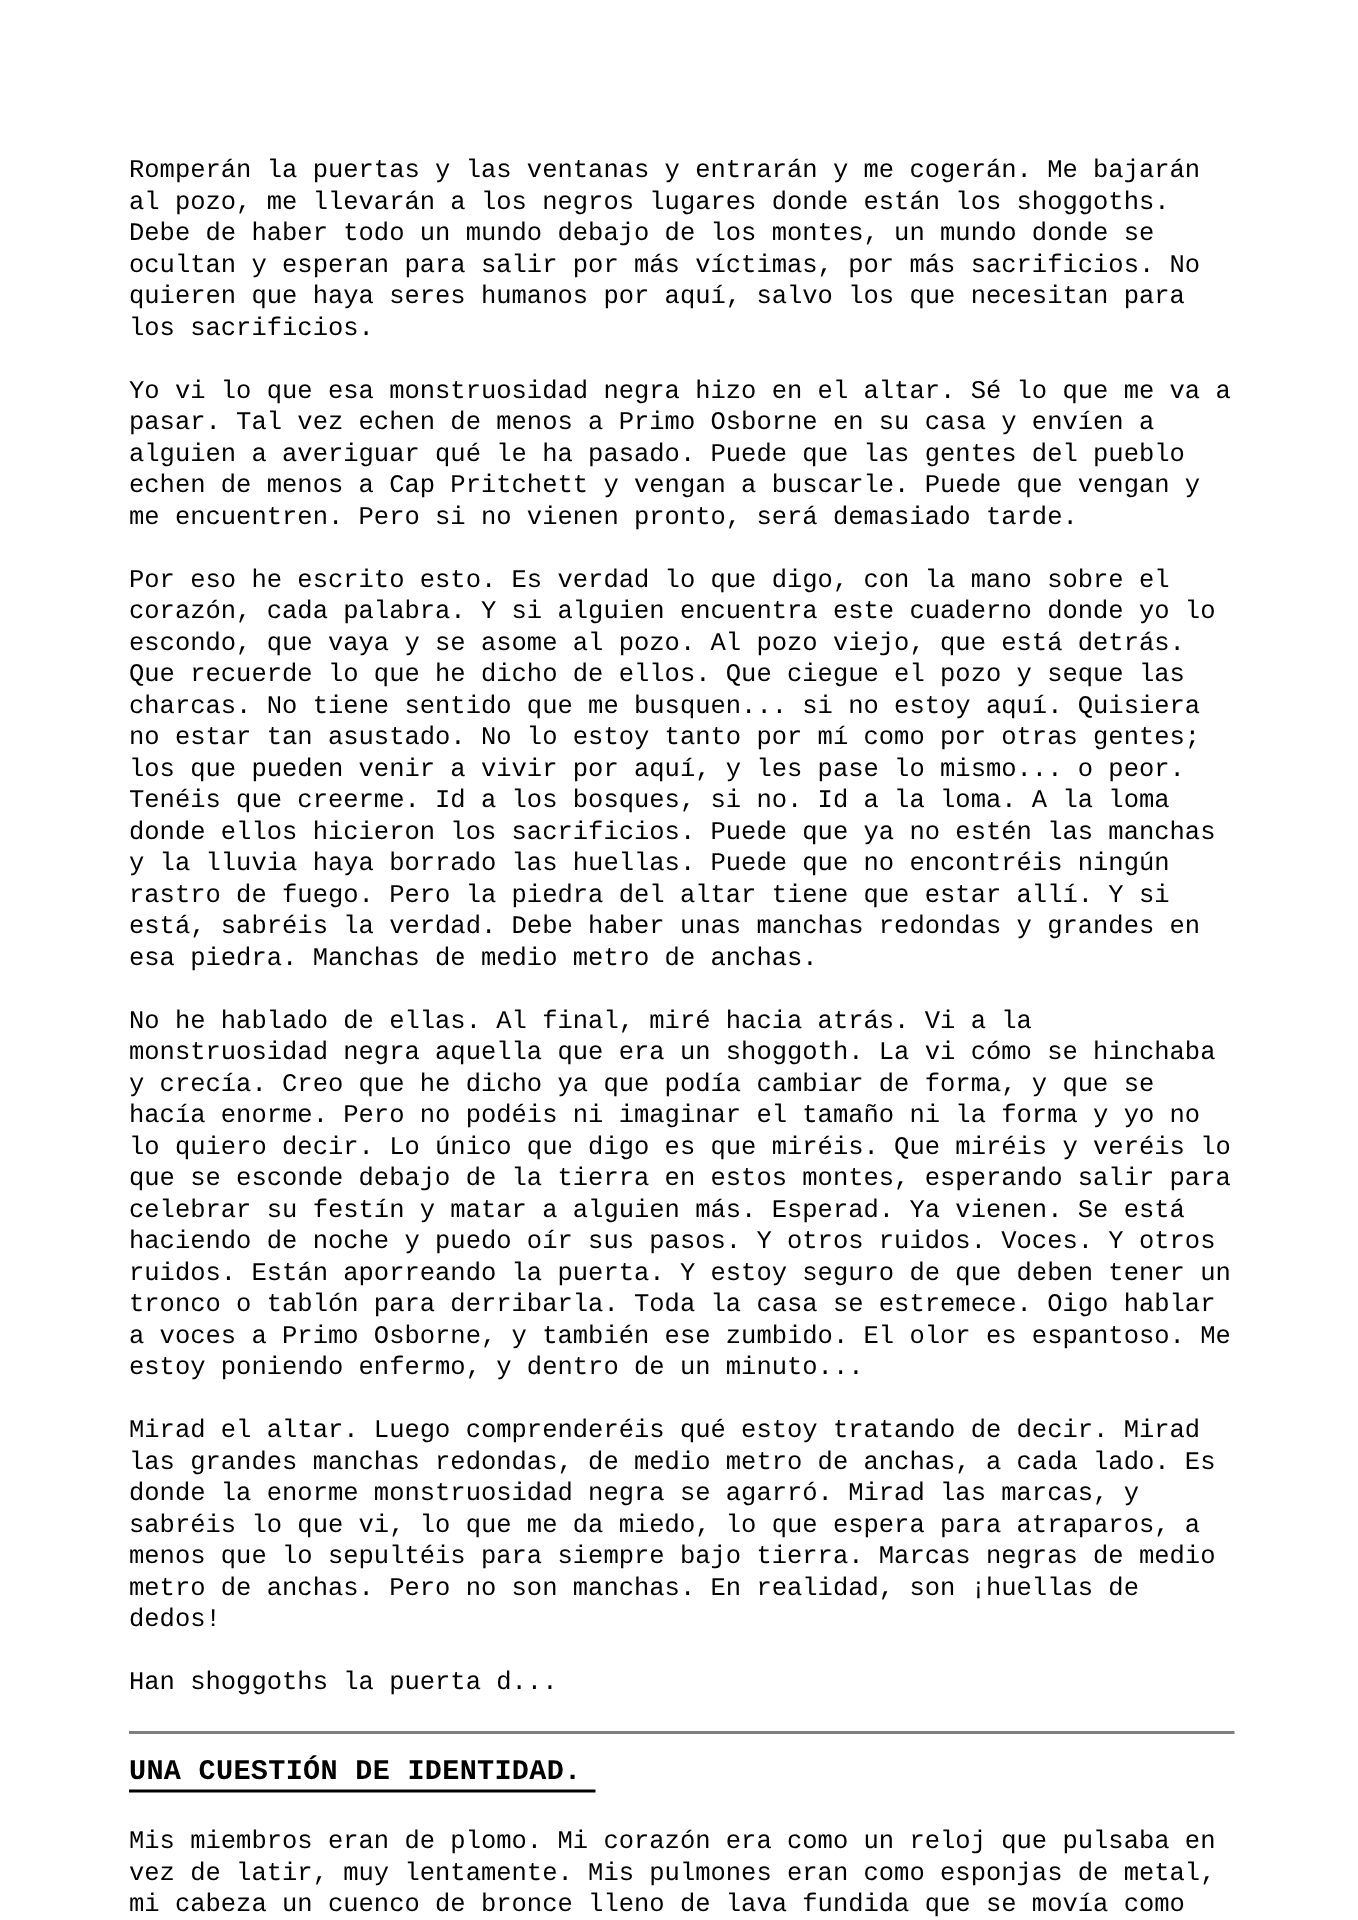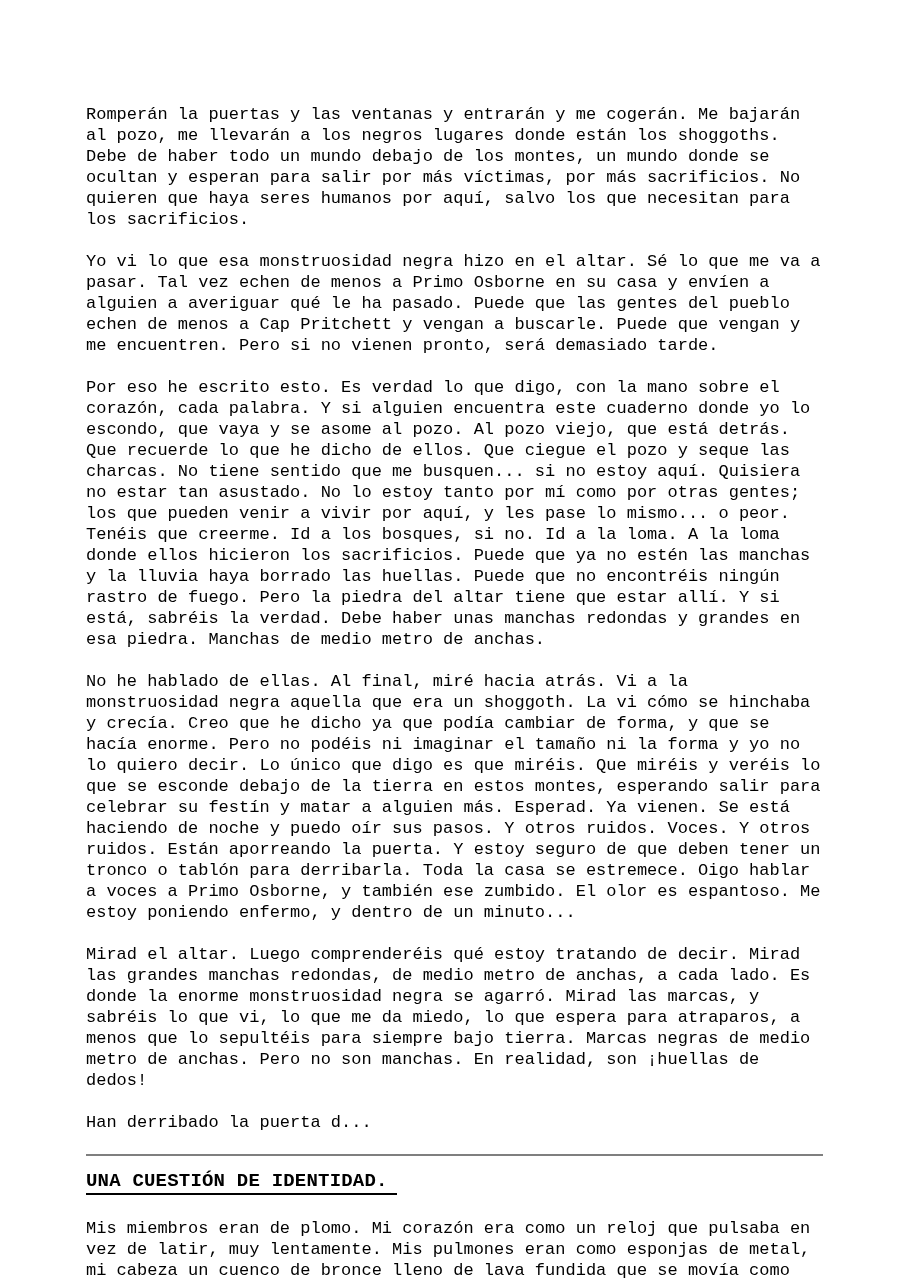--- a/index.html
+++ b/index.html
@@ -56,21 +56,21 @@
 </head>
 <body>
 
 <div class="page">
 
   <p>Romperán la puertas y las ventanas y entrarán y me cogerán. Me bajarán al pozo, me llevarán a los negros lugares donde están los shoggoths. Debe de haber todo un mundo debajo de los montes, un mundo donde se ocultan y esperan para salir por más víctimas, por más sacrificios. No quieren que haya seres humanos por aquí, salvo los que necesitan para los sacrificios.</p>
   <p>Yo vi lo que esa monstruosidad negra hizo en el altar. Sé lo que me va a pasar. Tal vez echen de menos a Primo Osborne en su casa y envíen a alguien a averiguar qué le ha pasado. Puede que las gentes del pueblo echen de menos a Cap Pritchett y vengan a buscarle. Puede que vengan y me encuentren. Pero si no vienen pronto, será demasiado tarde.</p>
   <p>Por eso he escrito esto. Es verdad lo que digo, con la mano sobre el corazón, cada palabra. Y si alguien encuentra este cuaderno donde yo lo escondo, que vaya y se asome al pozo. Al pozo viejo, que está detrás. Que recuerde lo que he dicho de ellos. Que ciegue el pozo y seque las charcas. No tiene sentido que me busquen... si no estoy aquí. Quisiera no estar tan asustado. No lo estoy tanto por mí como por otras gentes; los que pueden venir a vivir por aquí, y les pase lo mismo... o peor. Tenéis que creerme. Id a los bosques, si no. Id a la loma. A la loma donde ellos hicieron los sacrificios. Puede que ya no estén las manchas y la lluvia haya borrado las huellas. Puede que no encontréis ningún rastro de fuego. Pero la piedra del altar tiene que estar allí. Y si está, sabréis la verdad. Debe haber unas manchas redondas y grandes en esa piedra. Manchas de medio metro de anchas.</p>
   <p>No he hablado de ellas. Al final, miré hacia atrás. Vi a la monstruosidad negra aquella que era un shoggoth. La vi cómo se hinchaba y crecía. Creo que he dicho ya que podía cambiar de forma, y que se hacía enorme. Pero no podéis ni imaginar el tamaño ni la forma y yo no lo quiero decir. Lo único que digo es que miréis. Que miréis y veréis lo que se esconde debajo de la tierra en estos montes, esperando salir para celebrar su festín y matar a alguien más. Esperad. Ya vienen. Se está haciendo de noche y puedo oír sus pasos. Y otros ruidos. Voces. Y otros ruidos. Están aporreando la puerta. Y estoy seguro de que deben tener un tronco o tablón para derribarla. Toda la casa se estremece. Oigo hablar a voces a Primo Osborne, y también ese zumbido. El olor es espantoso. Me estoy poniendo enfermo, y dentro de un minuto...</p>
   <p>Mirad el altar. Luego comprenderéis qué estoy tratando de decir. Mirad las grandes manchas redondas, de medio metro de anchas, a cada lado. Es donde la enorme monstruosidad negra se agarró. Mirad las marcas, y sabréis lo que vi, lo que me da miedo, lo que espera para atraparos, a menos que lo sepultéis para siempre bajo tierra. Marcas negras de medio metro de anchas. Pero no son manchas. En realidad, son ¡huellas de dedos!</p>
-  <p>Han derribado la puerta d...</p>
+  <p>Han shoggoths la puerta d...</p>
 
   <hr class="divider">
 
   <h2 class="story-heading"><span class="underlined">UNA CUESTIÓN DE IDENTIDAD.</span></h2>
 
   <p>Mis miembros eran de plomo. Mi corazón era como un reloj que pulsaba en vez de latir, muy lentamente. Mis pulmones eran como esponjas de metal, mi cabeza un cuenco de bronce lleno de lava fundida que se movía como mercurio, atrás y adelante, en ardientes oleadas. Atrás y adelante... mientras la conciencia y el inconsciente jugaban entremezclados contra un fondo de lento y sordo dolor. Sentía eso, nada más. Tenía corazón, pulmones, y cuerpo... pero no sentía nada externo; mi cuerpo no "tocaba" nada. No estaba sentado, ni de pie, andando o tendido, ni haciendo nada que pudiera sentir. Sólo tenía corazón, pulmones, cuerpo y cabeza en las tinieblas que estaban llenas de la pulsación de una muda agonía. Esto era yo.</p>
   <p class="last-line">Pero, ¿quién era yo?</p>
 
 </div>
 

